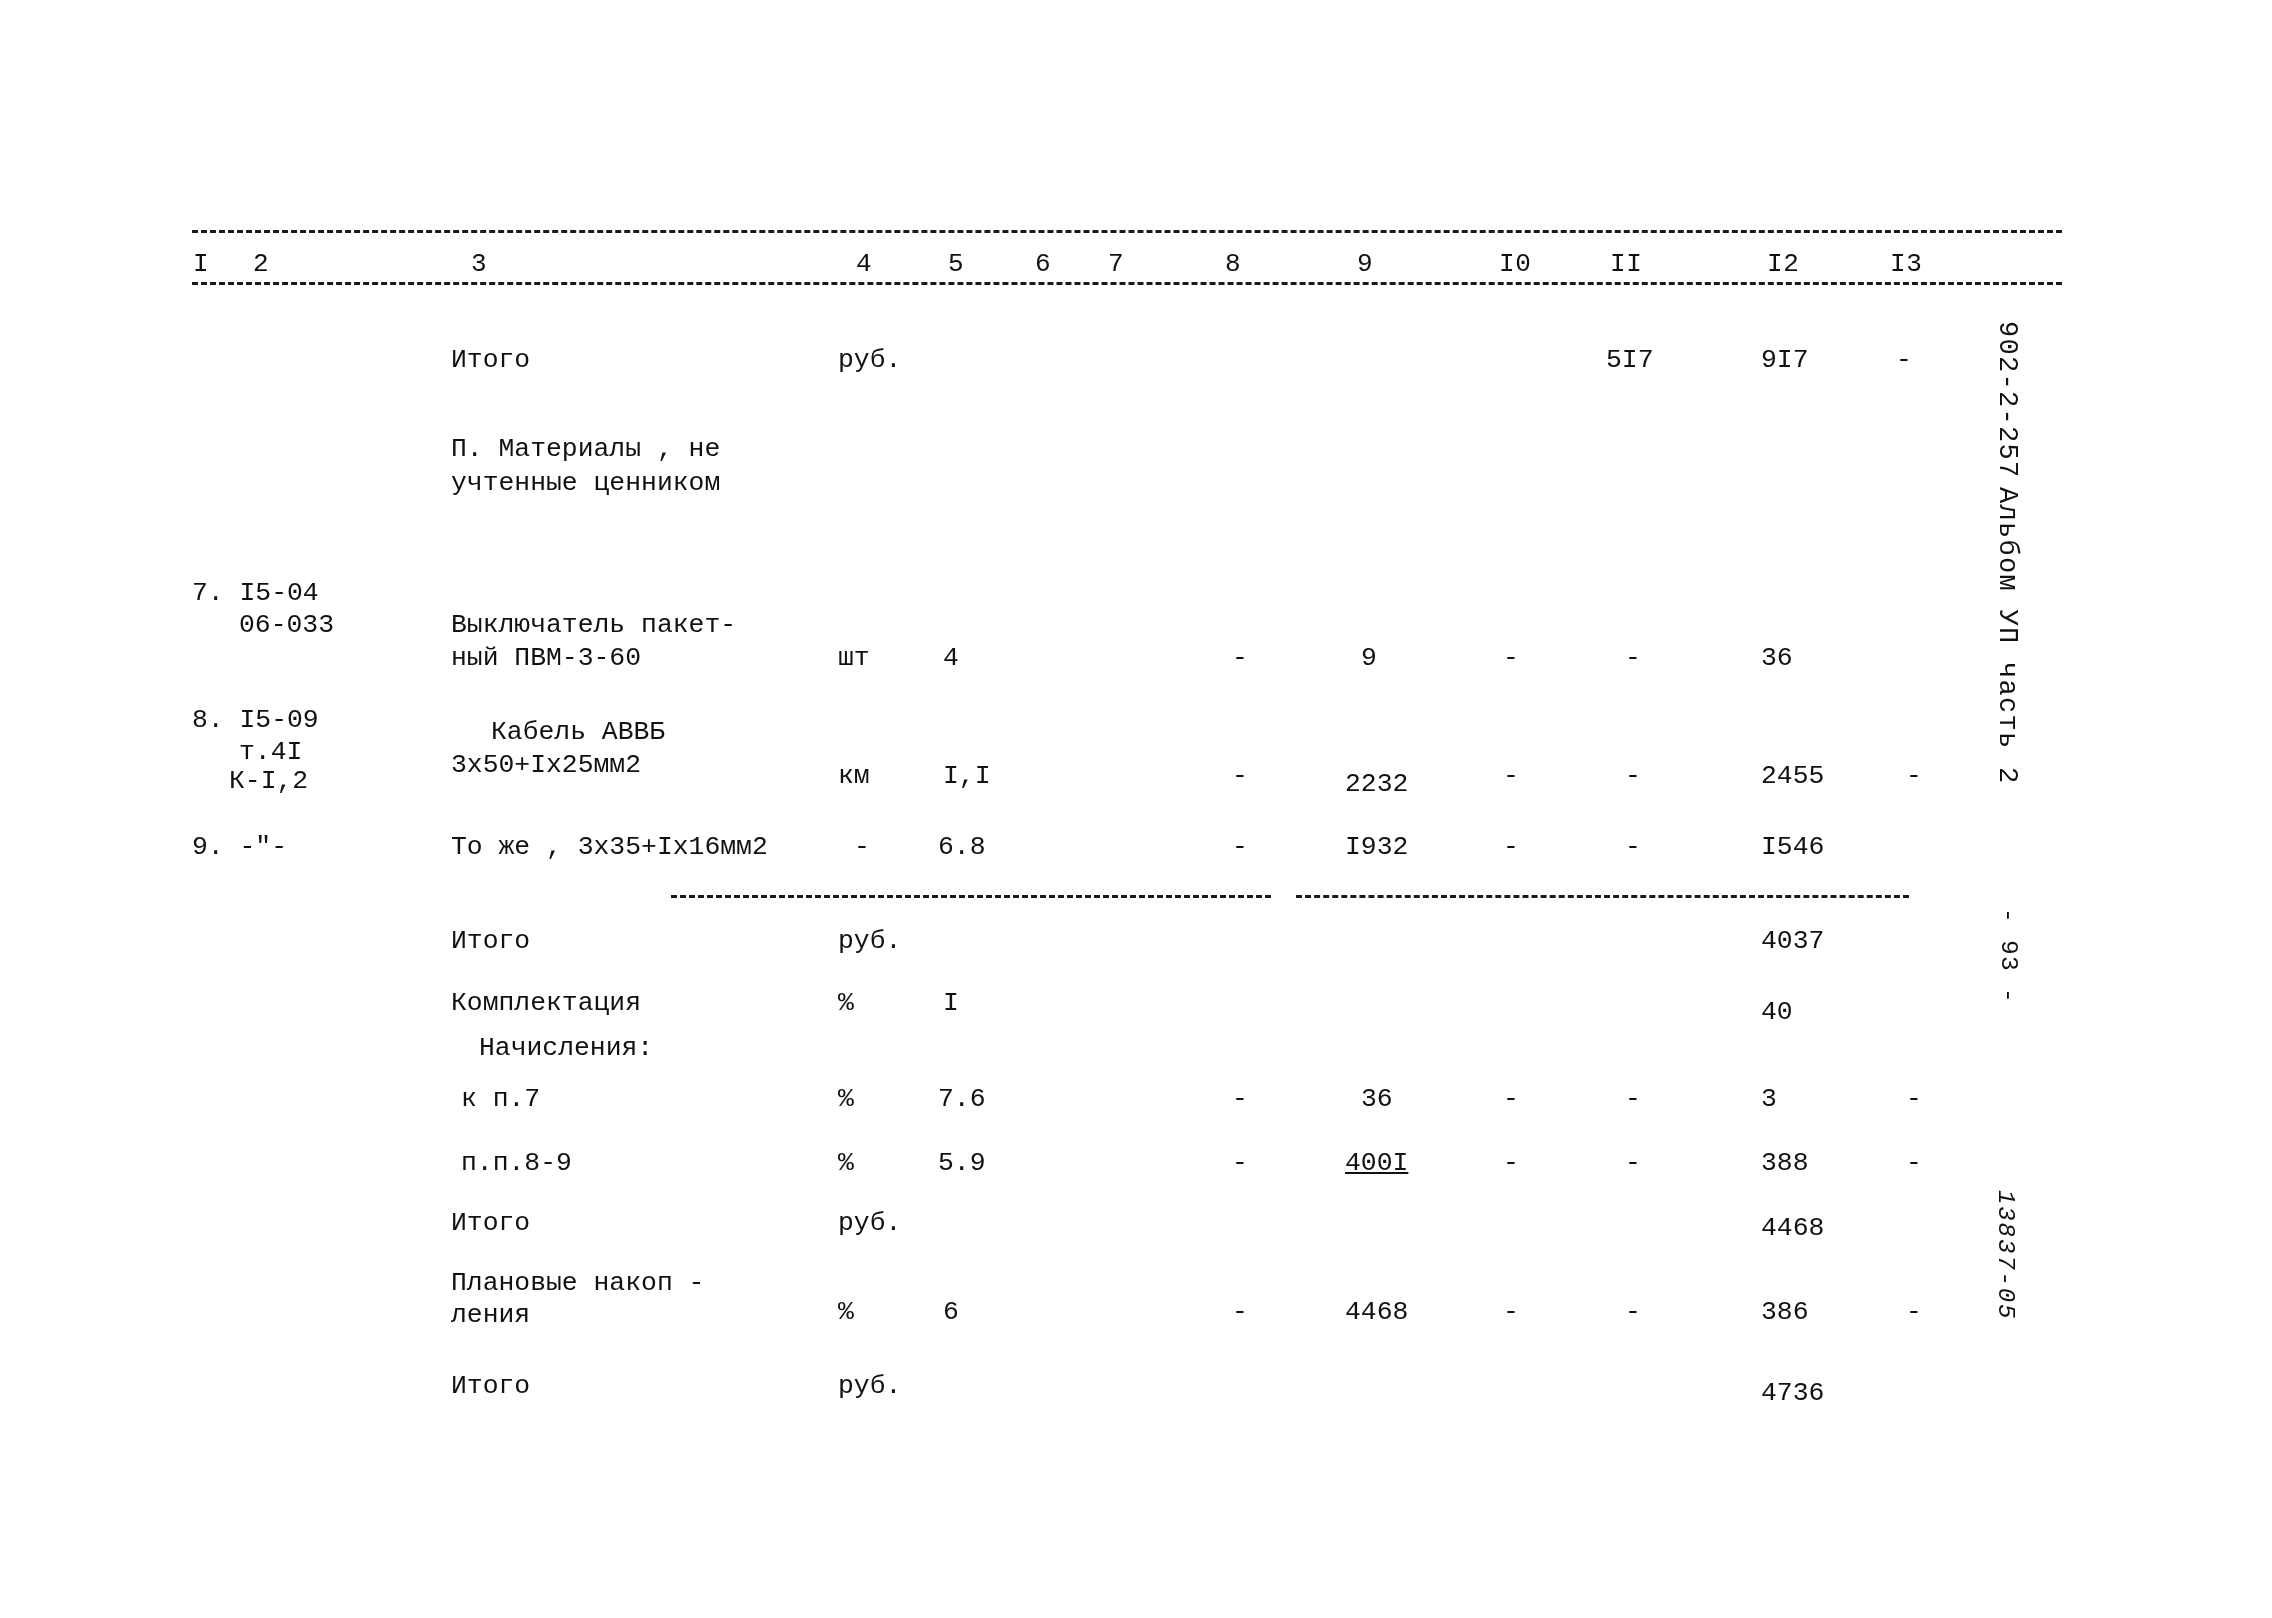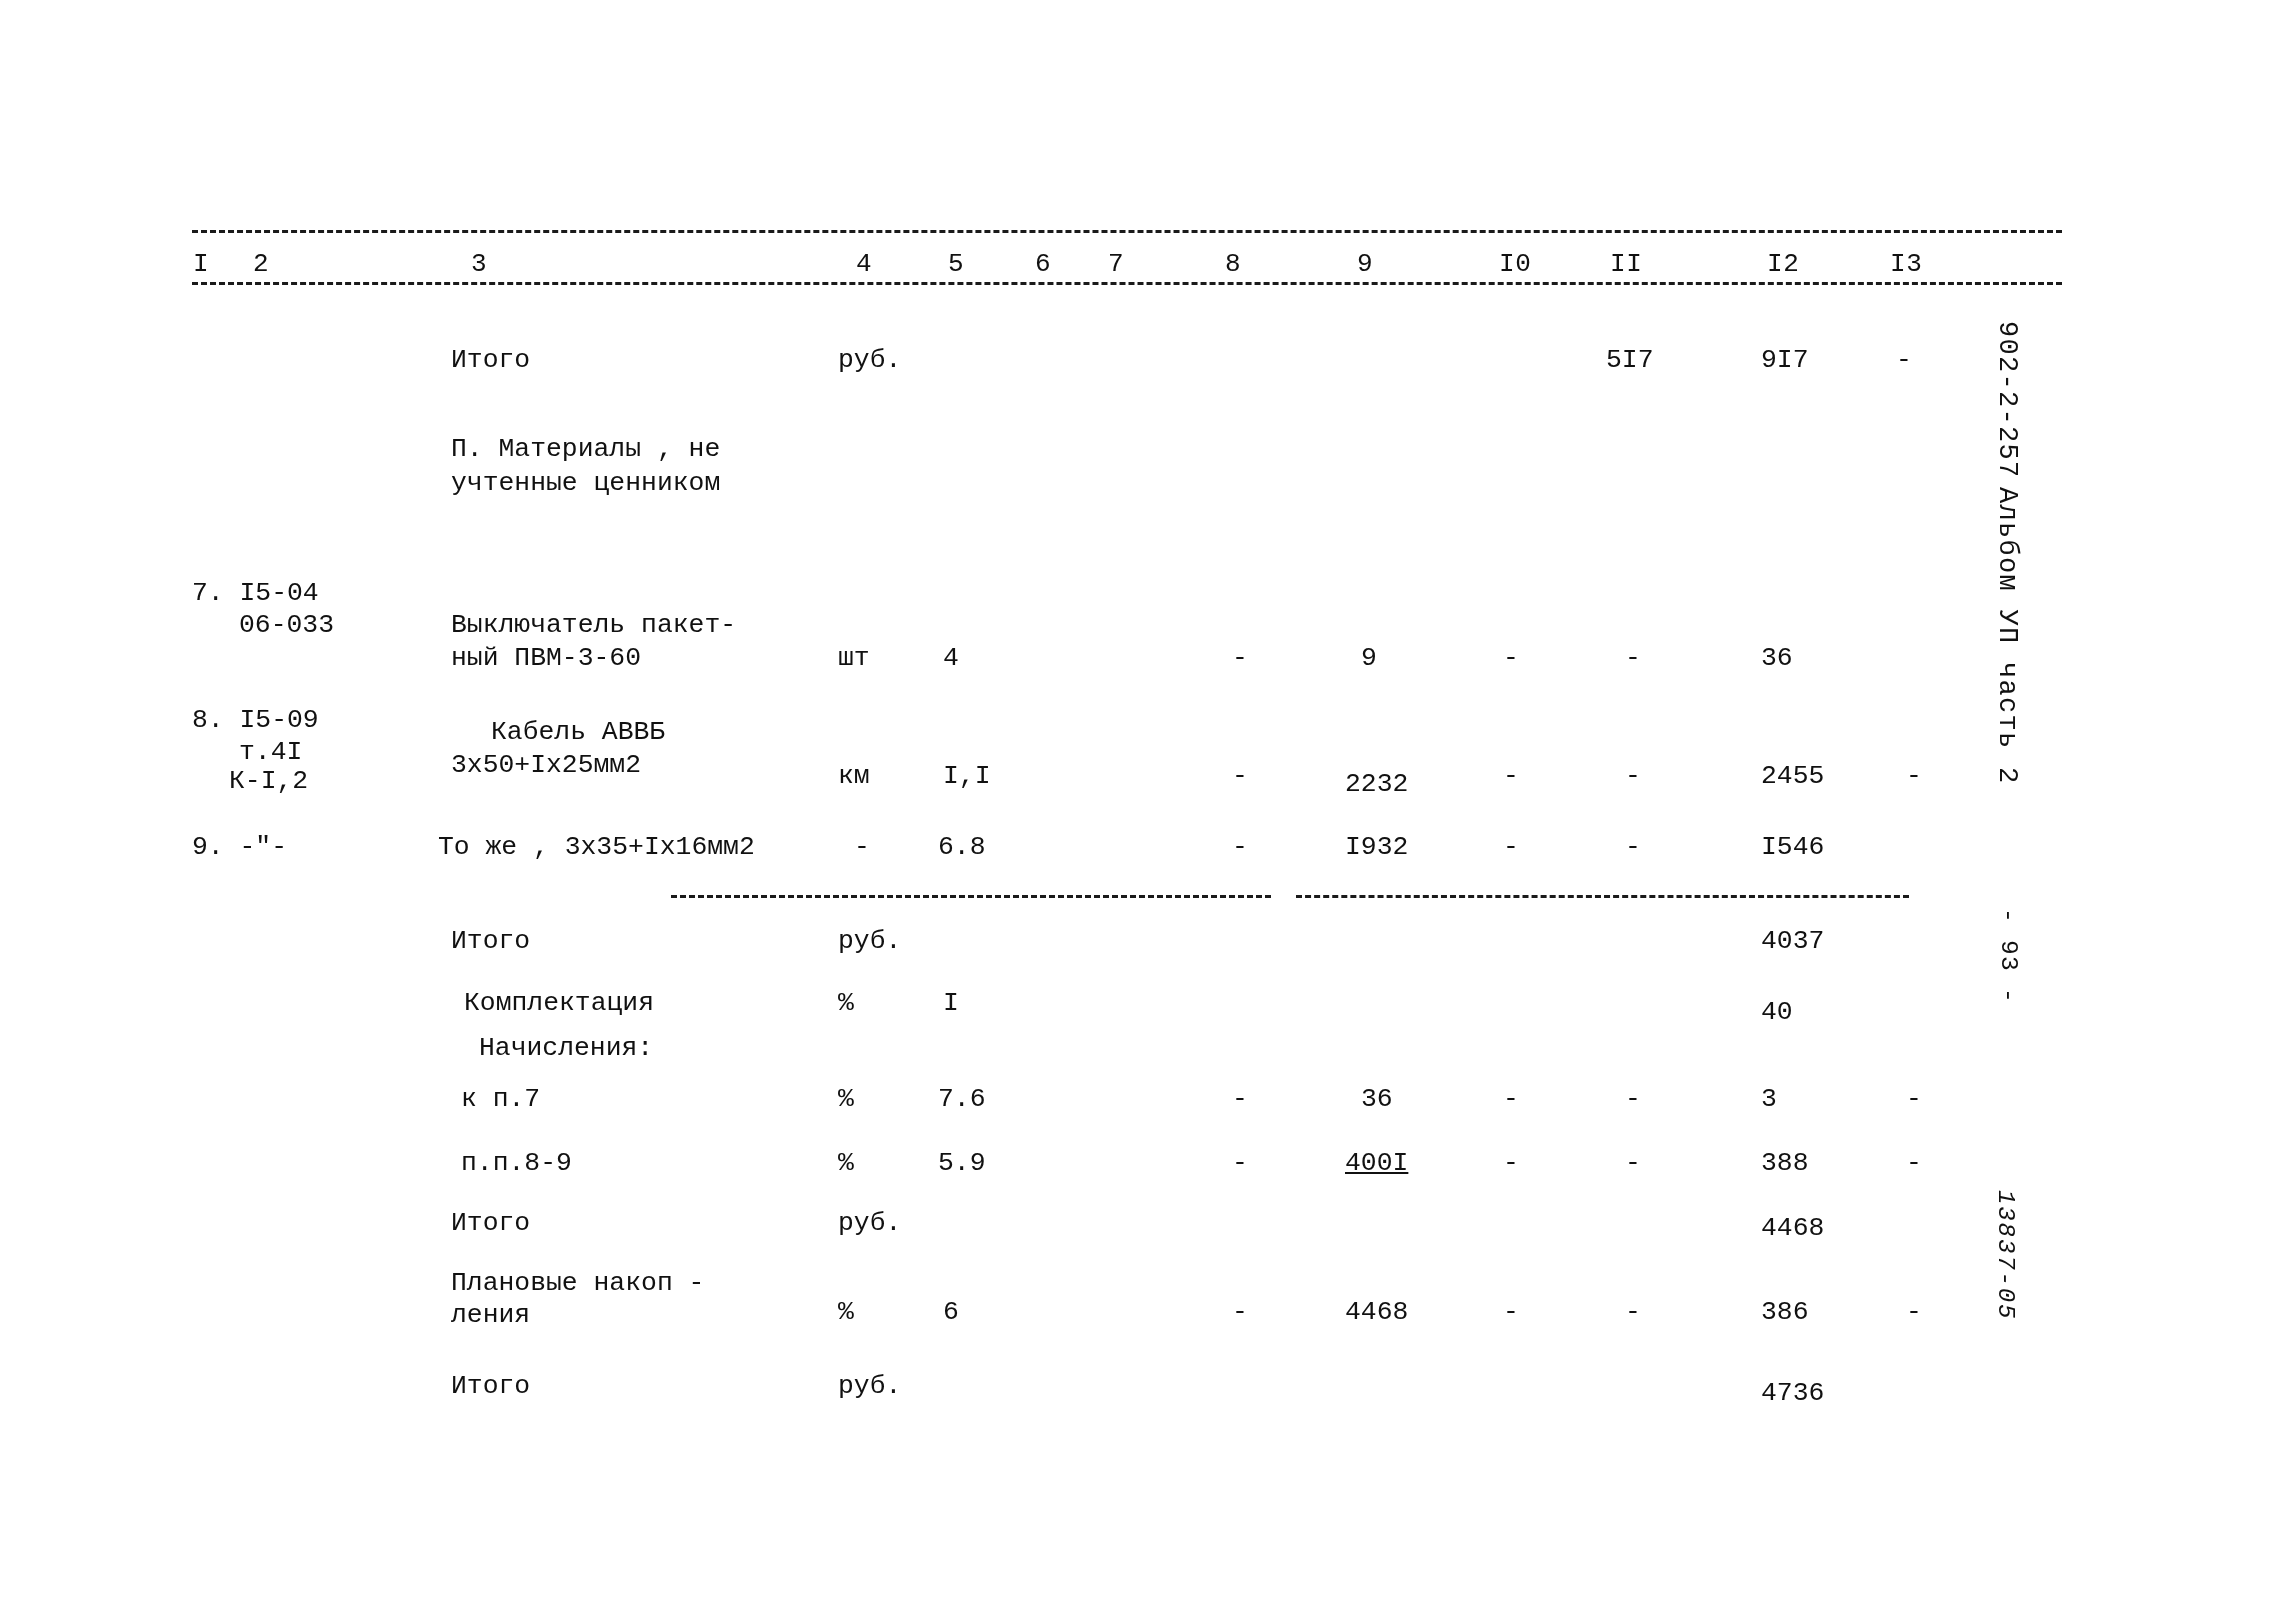--- a/index.html
+++ b/index.html
@@ -113,37 +113,37 @@
   <div class="cell" style="left:838px; top:760px;">км</div>
   <div class="cell" style="left:943px; top:760px;">I,I</div>
   <div class="cell" style="left:1232px; top:760px;">-</div>
   <div class="cell" style="left:1345px; top:768px;">2232</div>
   <div class="cell" style="left:1503px; top:760px;">-</div>
   <div class="cell" style="left:1625px; top:760px;">-</div>
   <div class="cell" style="left:1761px; top:760px;">2455</div>
   <div class="cell" style="left:1906px; top:760px;">-</div>
 
   <div class="cell" style="left:192px;  top:831px;">9. -"-</div>
-  <div class="cell" style="left:438px;  top:831px;">То же , 3х35+Iх16мм2</div>
+  <div class="cell" style="left:451px;  top:831px;">То же , 3х35+Iх16мм2</div>
   <div class="cell" style="left:854px; top:831px;">-</div>
   <div class="cell" style="left:938px; top:831px;">6.8</div>
   <div class="cell" style="left:1232px; top:831px;">-</div>
   <div class="cell" style="left:1345px; top:831px;">I932</div>
   <div class="cell" style="left:1503px; top:831px;">-</div>
   <div class="cell" style="left:1625px; top:831px;">-</div>
   <div class="cell" style="left:1761px; top:831px;">I546</div>
 
   <div class="dash-rule" style="left:671px; top:895px; width:600px;"></div>
   <div class="dash-rule" style="left:1296px; top:895px; width:613px;"></div>
 
   <div class="cell" style="left:451px;  top:925px;">Итого</div>
   <div class="cell" style="left:838px; top:925px;">руб.</div>
   <div class="cell" style="left:1761px; top:925px;">4037</div>
 
-  <div class="cell" style="left:451px;  top:987px;margin-left:13px;">Комплектация</div>
+  <div class="cell" style="left:451px;  top:987px;">Комплектация</div>
   <div class="cell" style="left:838px; top:987px;">%</div>
   <div class="cell" style="left:943px; top:987px;">I</div>
   <div class="cell" style="left:1761px; top:996px;">40</div>
 
   <div class="cell" style="left:451px; top:1032px;margin-left:28px;">Начисления:</div>
 
   <div class="cell" style="left:461px;  top:1083px;">к п.7</div>
   <div class="cell" style="left:838px; top:1083px;">%</div>
   <div class="cell" style="left:938px; top:1083px;">7.6</div>
   <div class="cell" style="left:1232px; top:1083px;">-</div>

